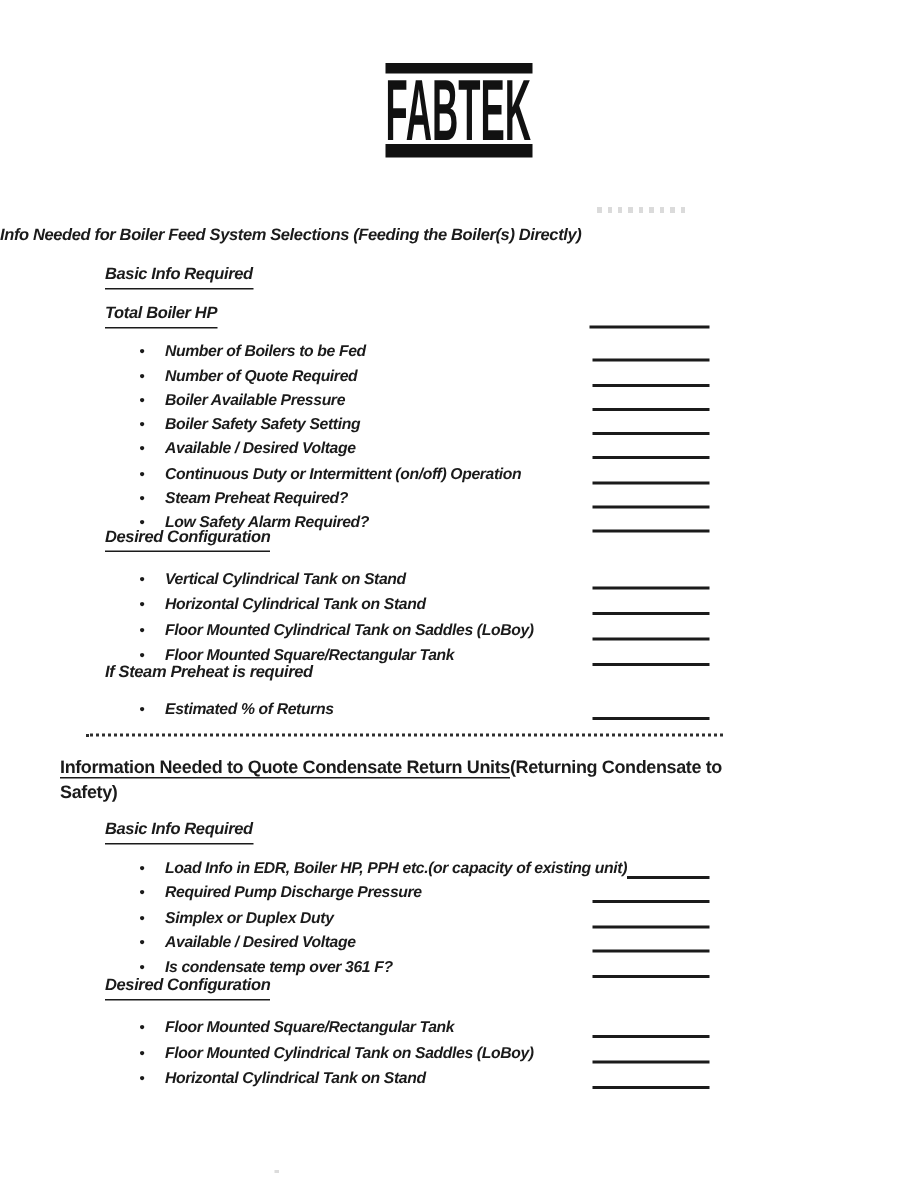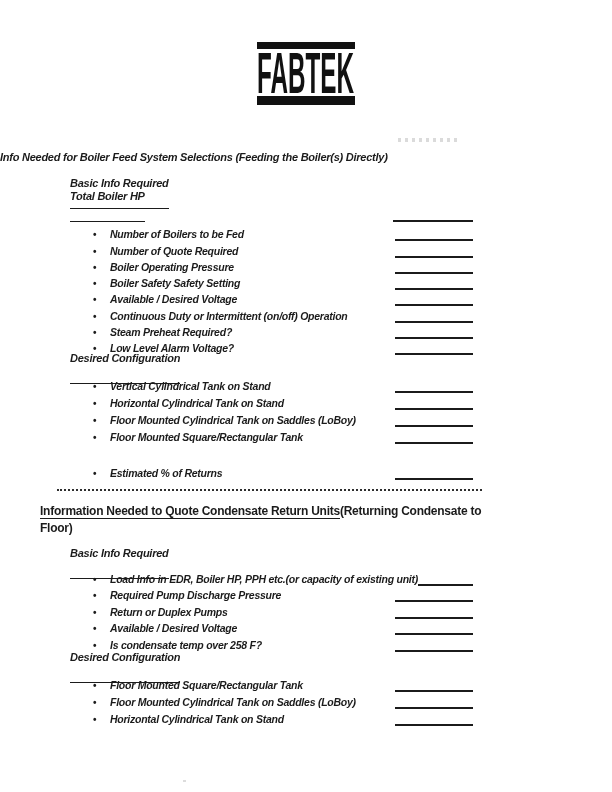--- a/index.html
+++ b/index.html
@@ -18,32 +18,32 @@
     background:repeating-linear-gradient(90deg,#bdbdbd 0 3px,transparent 3px 7px);
   }
   .speck { position:absolute; left:183px; top:780px; width:3px; height:2px; background:#dcdcdc; }
   
   .bi { font-weight:bold; font-style:italic; letter-spacing:-0.25px; }
   .title1 {
     position:absolute; top:150px; left:0; width:612px; text-align:left;
     font-size:11px; line-height:14px;
   }
   .heading { position:absolute; left:70px; font-size:11px; line-height:14px; white-space:nowrap; }
-  .hu { border-bottom:1.6px solid #1b1b1b; padding-bottom:18px; display:inline-block; }
+  .hu { border-bottom:1.6px solid #1b1b1b; padding-bottom:2px; display:inline-block; }
   
   .rows { position:absolute; left:68px; width:405px; }
   .row { display:flex; align-items:flex-end; padding-left:25px; box-sizing:border-box; }
   .row .bullet { flex:0 0 17px; font-size:10px; line-height:13px; font-style:normal; }
   .row .lbl { white-space:nowrap; font-size:10.5px; line-height:13px;text-align:right; }
   .blank {
     border-bottom:2px solid #1b1b1b; height:12px; width:78px;
     margin-left:auto; flex:0 0 auto;
   }
   .blank.attached { margin-left:0; flex:1 1 auto; width:auto; min-width:10px; }
-  .total-row { position:absolute; left:70px; top:189px; width:403px; display:flex; align-items:flex-end; }
+  .total-row { position:absolute; left:70px; top:202px; width:403px; display:flex; align-items:flex-end; }
   .total-row .lbl { font-size:11px; line-height:14px; }
   .total-row .blank { height:13px; width:80px; }
   .preheat-row { top:463px; }
   .preheat-row .row { height:17px; }
   .rows-1 { top:225px; } .rows-1 .row { height:16.3px; }
   .rows-2 { top:376px; } .rows-2 .row { height:17px; }
   .rows-3 { top:569px; } .rows-3 .row { height:16.6px; }
   .rows-4 { top:675px; } .rows-4 .row { height:17px; }
   
   .dotted-sep { position:absolute; left:57px; top:489px; width:501px; border-top:2px dotted #2e2e2e; height:0; }
@@ -92,21 +92,21 @@
       <span class="lbl">Number of Boilers to be Fed</span>
       <span class="blank"></span>
     </div>
     <div class="row">
       <span class="bullet">•</span>
       <span class="lbl">Number of Quote Required</span>
       <span class="blank"></span>
     </div>
     <div class="row">
       <span class="bullet">•</span>
-      <span class="lbl">Boiler Operating Pressure</span>
+      <span class="lbl">Boiler Available Pressure</span>
       <span class="blank"></span>
     </div>
     <div class="row">
       <span class="bullet">•</span>
       <span class="lbl">Boiler Safety Safety Setting</span>
       <span class="blank"></span>
     </div>
     <div class="row">
       <span class="bullet">•</span>
       <span class="lbl">Available / Desired Voltage</span>
@@ -117,21 +117,21 @@
       <span class="lbl">Continuous Duty or Intermittent (on/off) Operation</span>
       <span class="blank"></span>
     </div>
     <div class="row">
       <span class="bullet">•</span>
       <span class="lbl">Steam Preheat Required?</span>
       <span class="blank"></span>
     </div>
     <div class="row">
       <span class="bullet">•</span>
-      <span class="lbl">Low Level Alarm Voltage?</span>
+      <span class="lbl">Low Safety Alarm Required?</span>
       <span class="blank"></span>
     </div>
   </div>
 
   <div class="heading bi h-s1-cfg">
     <span class="hu">Desired Configuration</span>
   </div>
 
   <div class="rows rows-2 bi">
     <div class="row">
@@ -149,63 +149,64 @@
       <span class="lbl">Floor Mounted Cylindrical Tank on Saddles (LoBoy)</span>
       <span class="blank"></span>
     </div>
     <div class="row">
       <span class="bullet">•</span>
       <span class="lbl">Floor Mounted Square/Rectangular Tank</span>
       <span class="blank"></span>
     </div>
   </div>
 
+  <div class="heading bi h-s1-pre">If Steam Preheat is required</div>
 
   <div class="rows preheat-row bi">
     <div class="row">
       <span class="bullet">•</span>
       <span class="lbl">Estimated % of Returns</span>
       <span class="blank"></span>
     </div>
   </div>
 
   <div class="dotted-sep"></div>
 
   <div class="title2"><span class="t2u">Information Needed to Quote Condensate Return Units</span><span>(Returning Condensate to a Feed</span>
-    <div>Floor)</div>
+    <div>Safety)</div>
   </div>
 
   <div class="heading bi h-s2-basic">
     <span class="hu">Basic Info Required</span>
   </div>
 
   <div class="rows rows-3 bi">
     <div class="row">
       <span class="bullet">•</span>
       <span class="lbl">Load Info in EDR, Boiler HP, PPH etc.(or capacity of existing unit)</span>
       <span class="blank attached"></span>
     </div>
     <div class="row">
       <span class="bullet">•</span>
       <span class="lbl">Required Pump Discharge Pressure</span>
       <span class="blank"></span>
     </div>
     <div class="row">
       <span class="bullet">•</span>
-      <span class="lbl">Return or Duplex Pumps</span>
+      <span class="lbl">Simplex or Duplex Duty</span>
       <span class="blank"></span>
     </div>
     <div class="row">
       <span class="bullet">•</span>
       <span class="lbl">Available / Desired Voltage</span>
       <span class="blank"></span>
     </div>
     <div class="row">
       <span class="bullet">•</span>
-      <span class="lbl">Is condensate temp over 258 F?</span>
+      <span class="lbl">Is condensate temp over 361 F?</span>
       <span class="blank"></span>
     </div>
   </div>
 
   <div class="heading bi h-s2-cfg">
     <span class="hu">Desired Configuration</span>
   </div>
 
   <div class="rows rows-4 bi">
     <div class="row">

